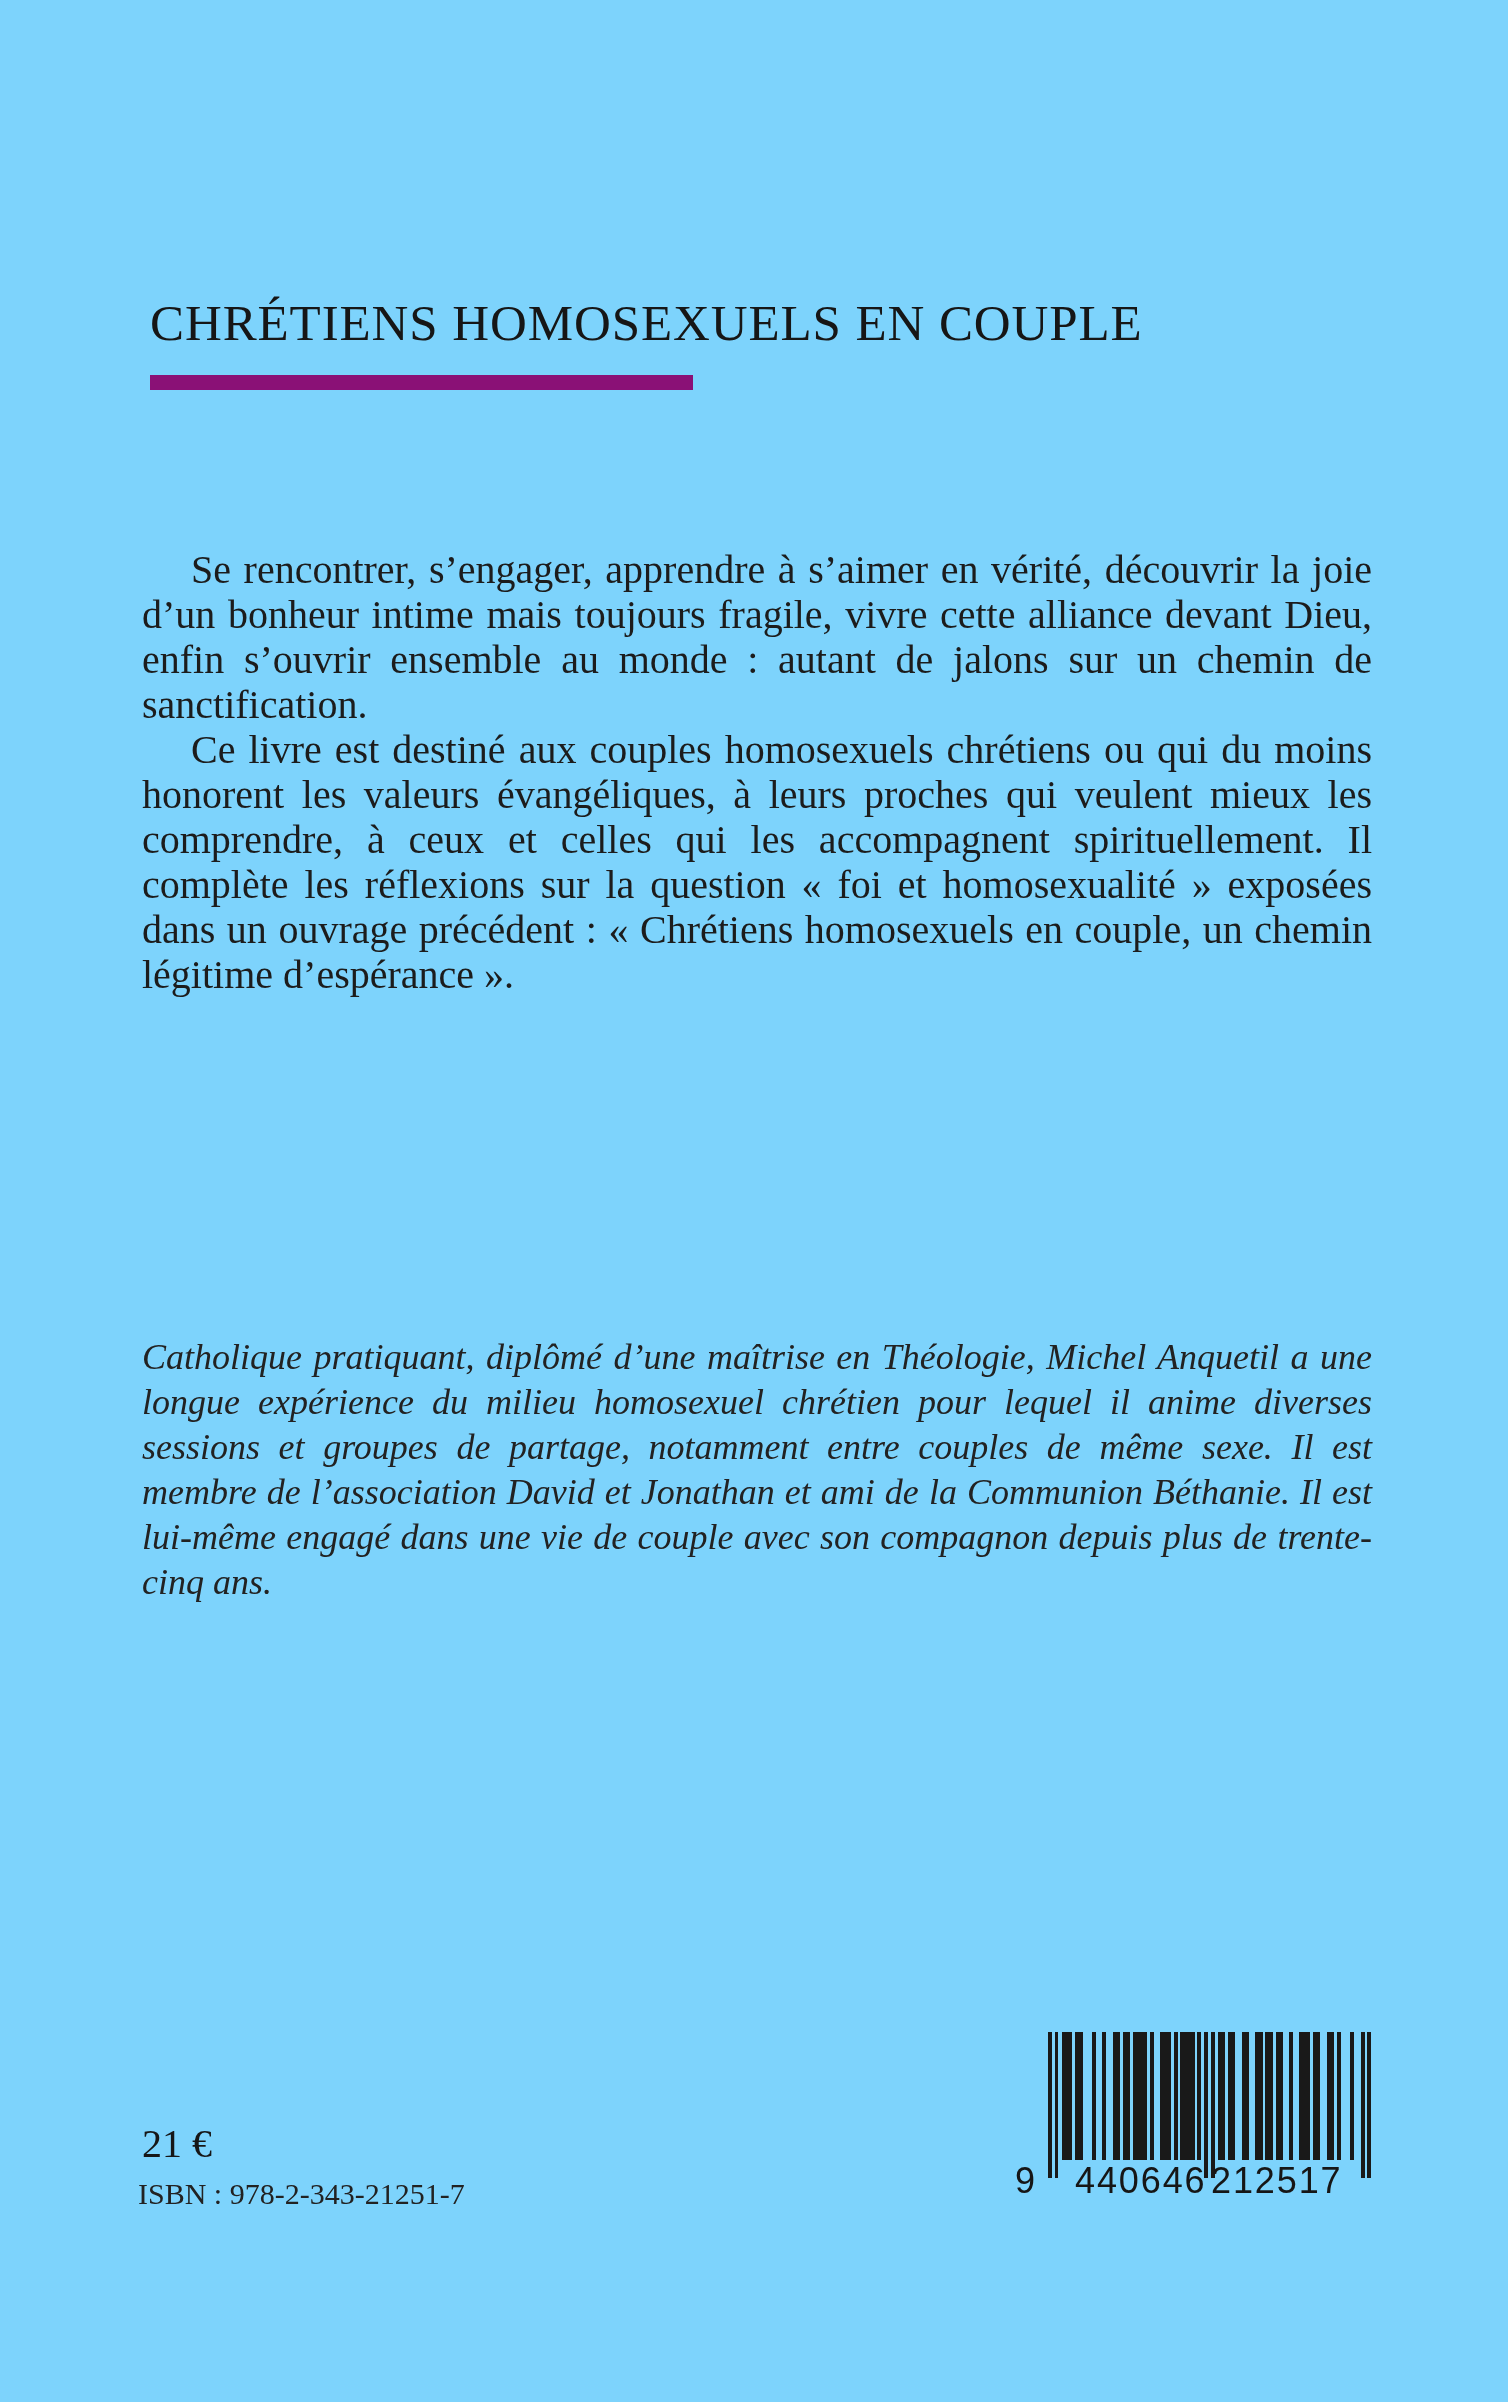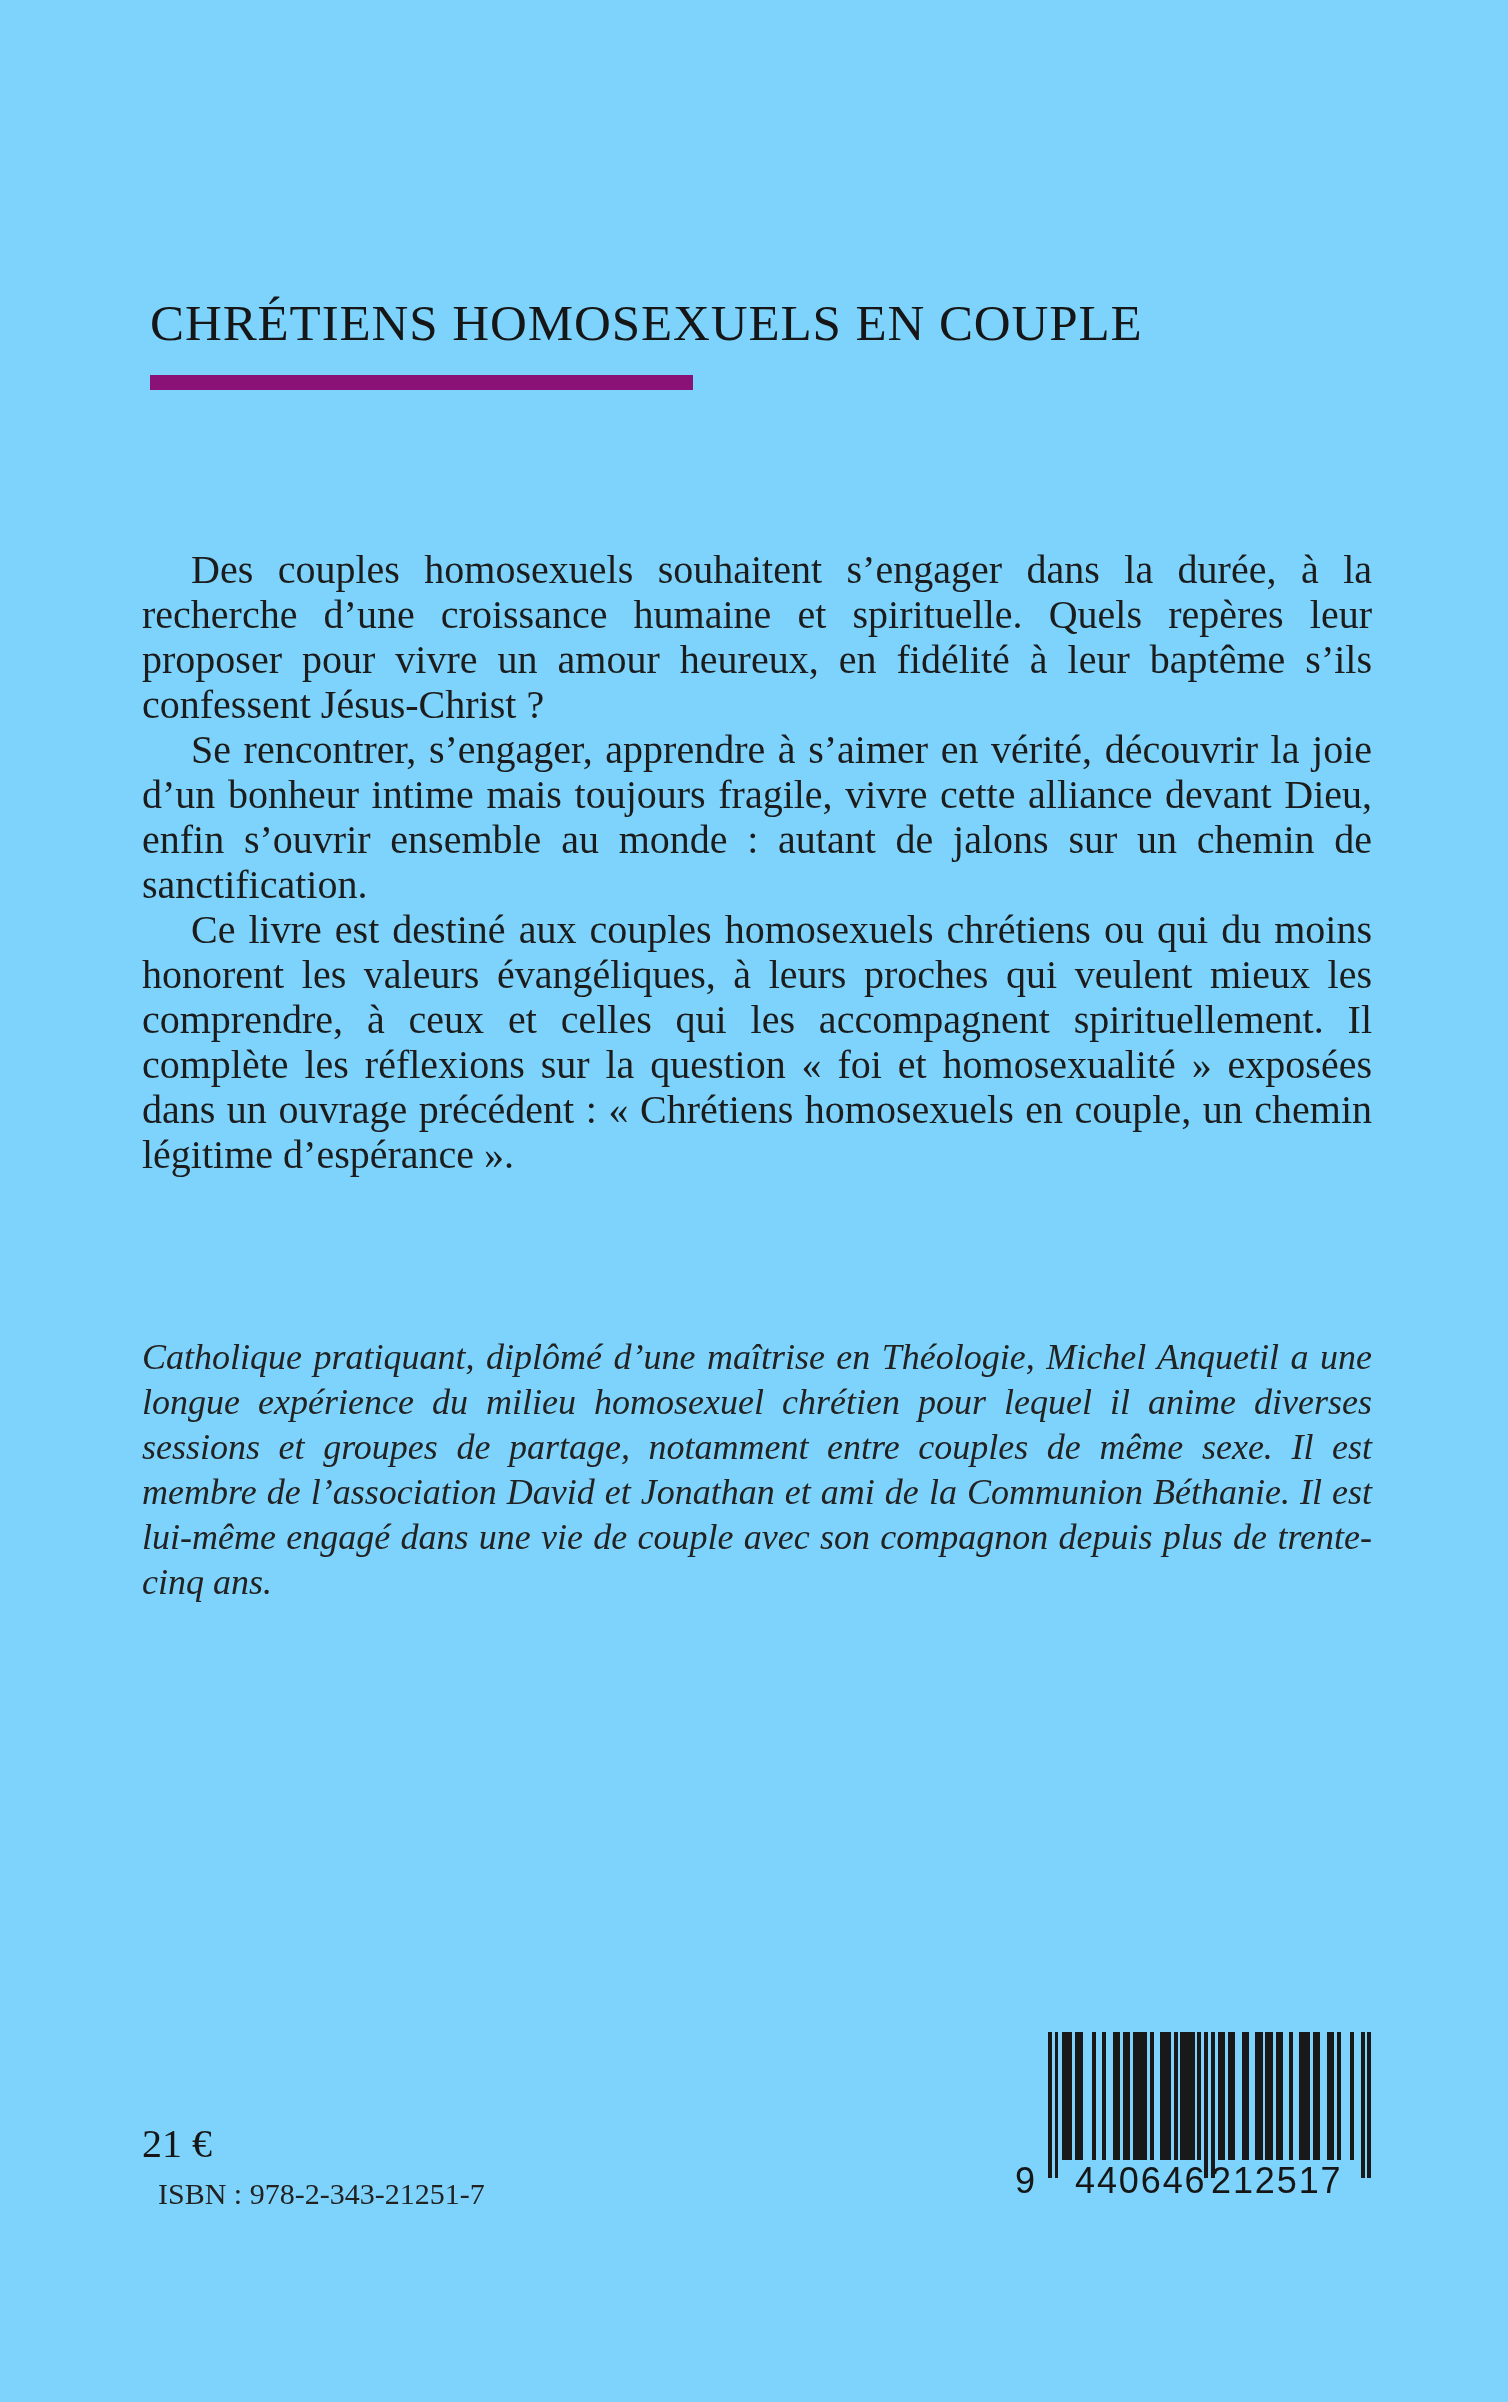--- a/index.html
+++ b/index.html
@@ -34,21 +34,21 @@
     position:absolute;left:142px;top:1335px;width:1230px;
     font-size:36px;line-height:45px;text-align:justify;
     font-style:italic;color:#222;
   }
   .bio-block p{margin:0;}
   .price{
     position:absolute;left:142px;top:2124px;
     font-size:40px;line-height:1;color:#161616;
   }
   .isbn{
-    position:absolute;left:158px;top:2179px;
+    position:absolute;left:138px;top:2179px;
     font-size:30px;line-height:1;color:#222;
   }
   .barcode{
     position:absolute;left:1013px;top:2032px;width:374px;height:175px;
   }
   .barcode-bars{
     position:absolute;left:35px;top:0;width:323px;height:147px;
   }
   .bar{position:absolute;top:0;height:128px;background:#191919;}
   .bar.guard{height:146px;}
@@ -66,21 +66,20 @@
 <body>
 
 <div class="page">
 
   <div class="title">CHRÉTIENS HOMOSEXUELS EN COUPLE</div>
 
   <div class="accent-bar" style="background: rgb(138, 17, 118);"></div>
 
 
   <div class="body-block">
-    <p>Des couples homosexuels souhaitent s’engager dans la durée, à la recherche d’une croissance humaine et spirituelle. Quels repères leur proposer pour vivre un amour heureux, en fidélité à leur baptême s’ils confessent Jésus-Christ&nbsp;?</p>
     <p>Se rencontrer, s’engager, apprendre à s’aimer en vérité, découvrir la joie d’un bonheur intime mais toujours fragile, vivre cette alliance devant Dieu, enfin s’ouvrir ensemble au monde&nbsp;: autant de jalons sur un chemin de sanctification.</p>
     <p>Ce livre est destiné aux couples homosexuels chrétiens ou qui du moins honorent les valeurs évangéliques, à leurs proches qui veulent mieux les comprendre, à ceux et celles qui les accompagnent spirituellement. Il complète les réflexions sur la question «&nbsp;foi et homosexualité&nbsp;» exposées dans un ouvrage précédent&nbsp;: «&nbsp;Chrétiens homosexuels en couple, un chemin légitime d’espérance&nbsp;».</p>
   </div>
 
   <div class="bio-block">
     <p>Catholique pratiquant, diplômé d’une maîtrise en Théologie, Michel Anquetil a une longue expérience du milieu homosexuel chrétien pour lequel il anime diverses sessions et groupes de partage, notamment entre couples de même sexe. Il est membre de l’association David et Jonathan et ami de la Communion Béthanie. Il est lui-même engagé dans une vie de couple avec son compagnon depuis plus de trente-cinq ans.</p>
   </div>
 
   <div class="price">21&nbsp;€</div>
 

